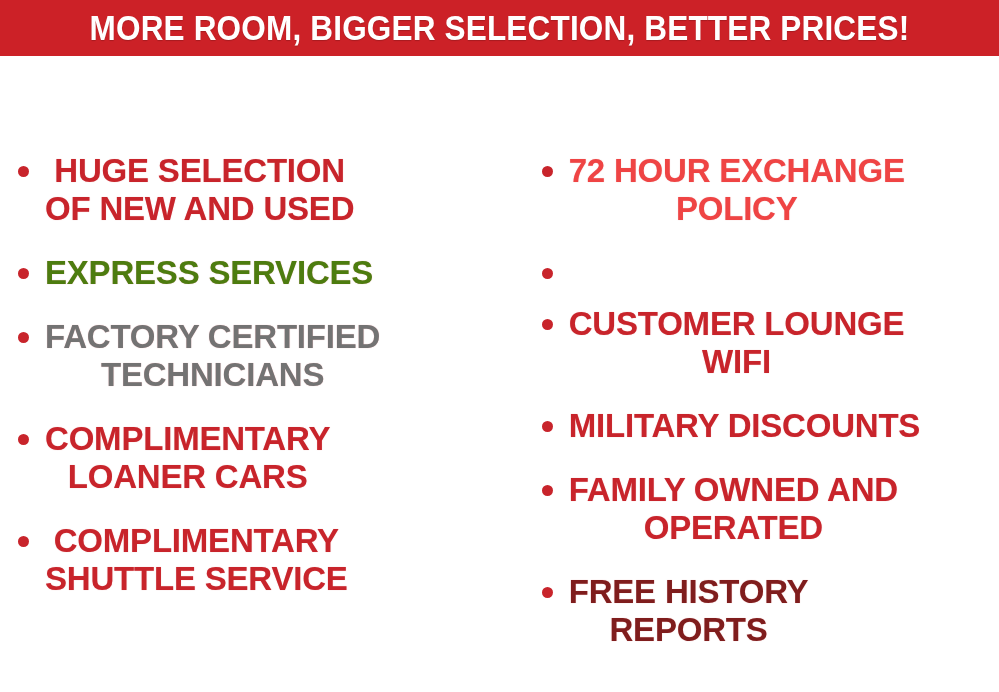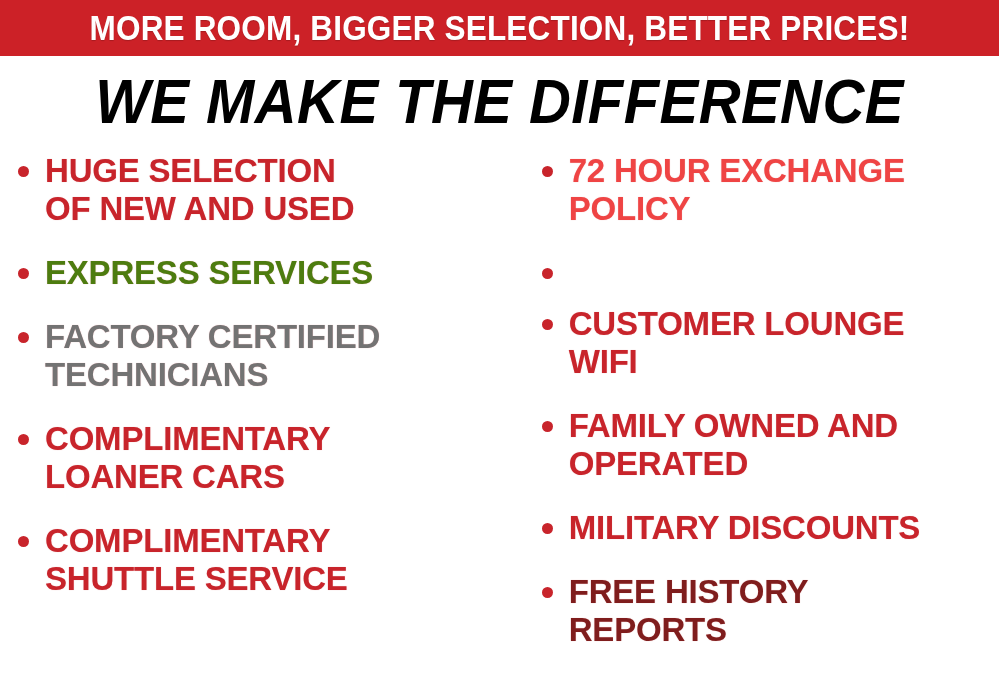--- a/index.html
+++ b/index.html
@@ -14,20 +14,21 @@
     font-family: "Liberation Sans", sans-serif;
     -webkit-font-smoothing: antialiased;
   }
 
   .ad-root {
     position: relative;
     width: 926px;
     height: 692px;
     background: #ffffff;
     box-sizing: border-box;
+    text-align: center;
   }
 
   
   .banner {
     position: absolute;
     left: 0;
     top: 0;
     width: 999px;
     height: 56px;
     background: #cc2127;
@@ -129,23 +130,20 @@
 </style>
 </head>
 <body>
 
 <div class="ad-root" style="background: rgb(255, 255, 255);">
 
   <div class="banner" style="background: rgb(204, 33, 39);">
     <div class="banner-text" style="color: rgb(255, 255, 255); transform: scaleX(0.9);">MORE ROOM, BIGGER SELECTION, BETTER PRICES!</div>
   </div>
 
-  <div class="headline-wrap">
-    <div class="headline" style="color: rgb(0, 0, 0); transform: scaleX(0.92); font-size: 63px;">WE MAKE THE DIFFERENCE</div>
-  </div>
 
   <div class="columns">
 
     <div class="column column-left">
       <div class="bullet-item">
         <span class="bullet-dot" style="background: rgb(200, 36, 43);"></span>
         <span class="bullet-label" style="color: rgb(200, 36, 43);">HUGE SELECTION
 OF NEW AND USED</span>
       </div>
       <div class="bullet-item">
@@ -178,28 +176,28 @@
       <div class="bullet-item">
         <span class="bullet-dot" style="background: rgb(200, 36, 43);"></span>
       </div>
       <div class="bullet-item">
         <span class="bullet-dot" style="background: rgb(200, 36, 43);"></span>
         <span class="bullet-label" style="color: rgb(200, 36, 43);">CUSTOMER LOUNGE
 WIFI</span>
       </div>
       <div class="bullet-item">
         <span class="bullet-dot" style="background: rgb(200, 36, 43);"></span>
+        <span class="bullet-label" style="color: rgb(200, 36, 43);">MILITARY DISCOUNTS</span>
+      </div>
+      <div class="bullet-item">
+        <span class="bullet-dot" style="background: rgb(200, 36, 43);"></span>
         <span class="bullet-label" style="color: rgb(200, 36, 43);">FAMILY OWNED AND
 OPERATED</span>
       </div>
       <div class="bullet-item">
         <span class="bullet-dot" style="background: rgb(200, 36, 43);"></span>
-        <span class="bullet-label" style="color: rgb(200, 36, 43);">MILITARY DISCOUNTS</span>
-      </div>
-      <div class="bullet-item">
-        <span class="bullet-dot" style="background: rgb(200, 36, 43);"></span>
         <span class="bullet-label" style="color: #7f1d1d;">FREE HISTORY
 REPORTS</span>
       </div>
     </div>
 
   </div>
 </div>
 
 </body></html>

